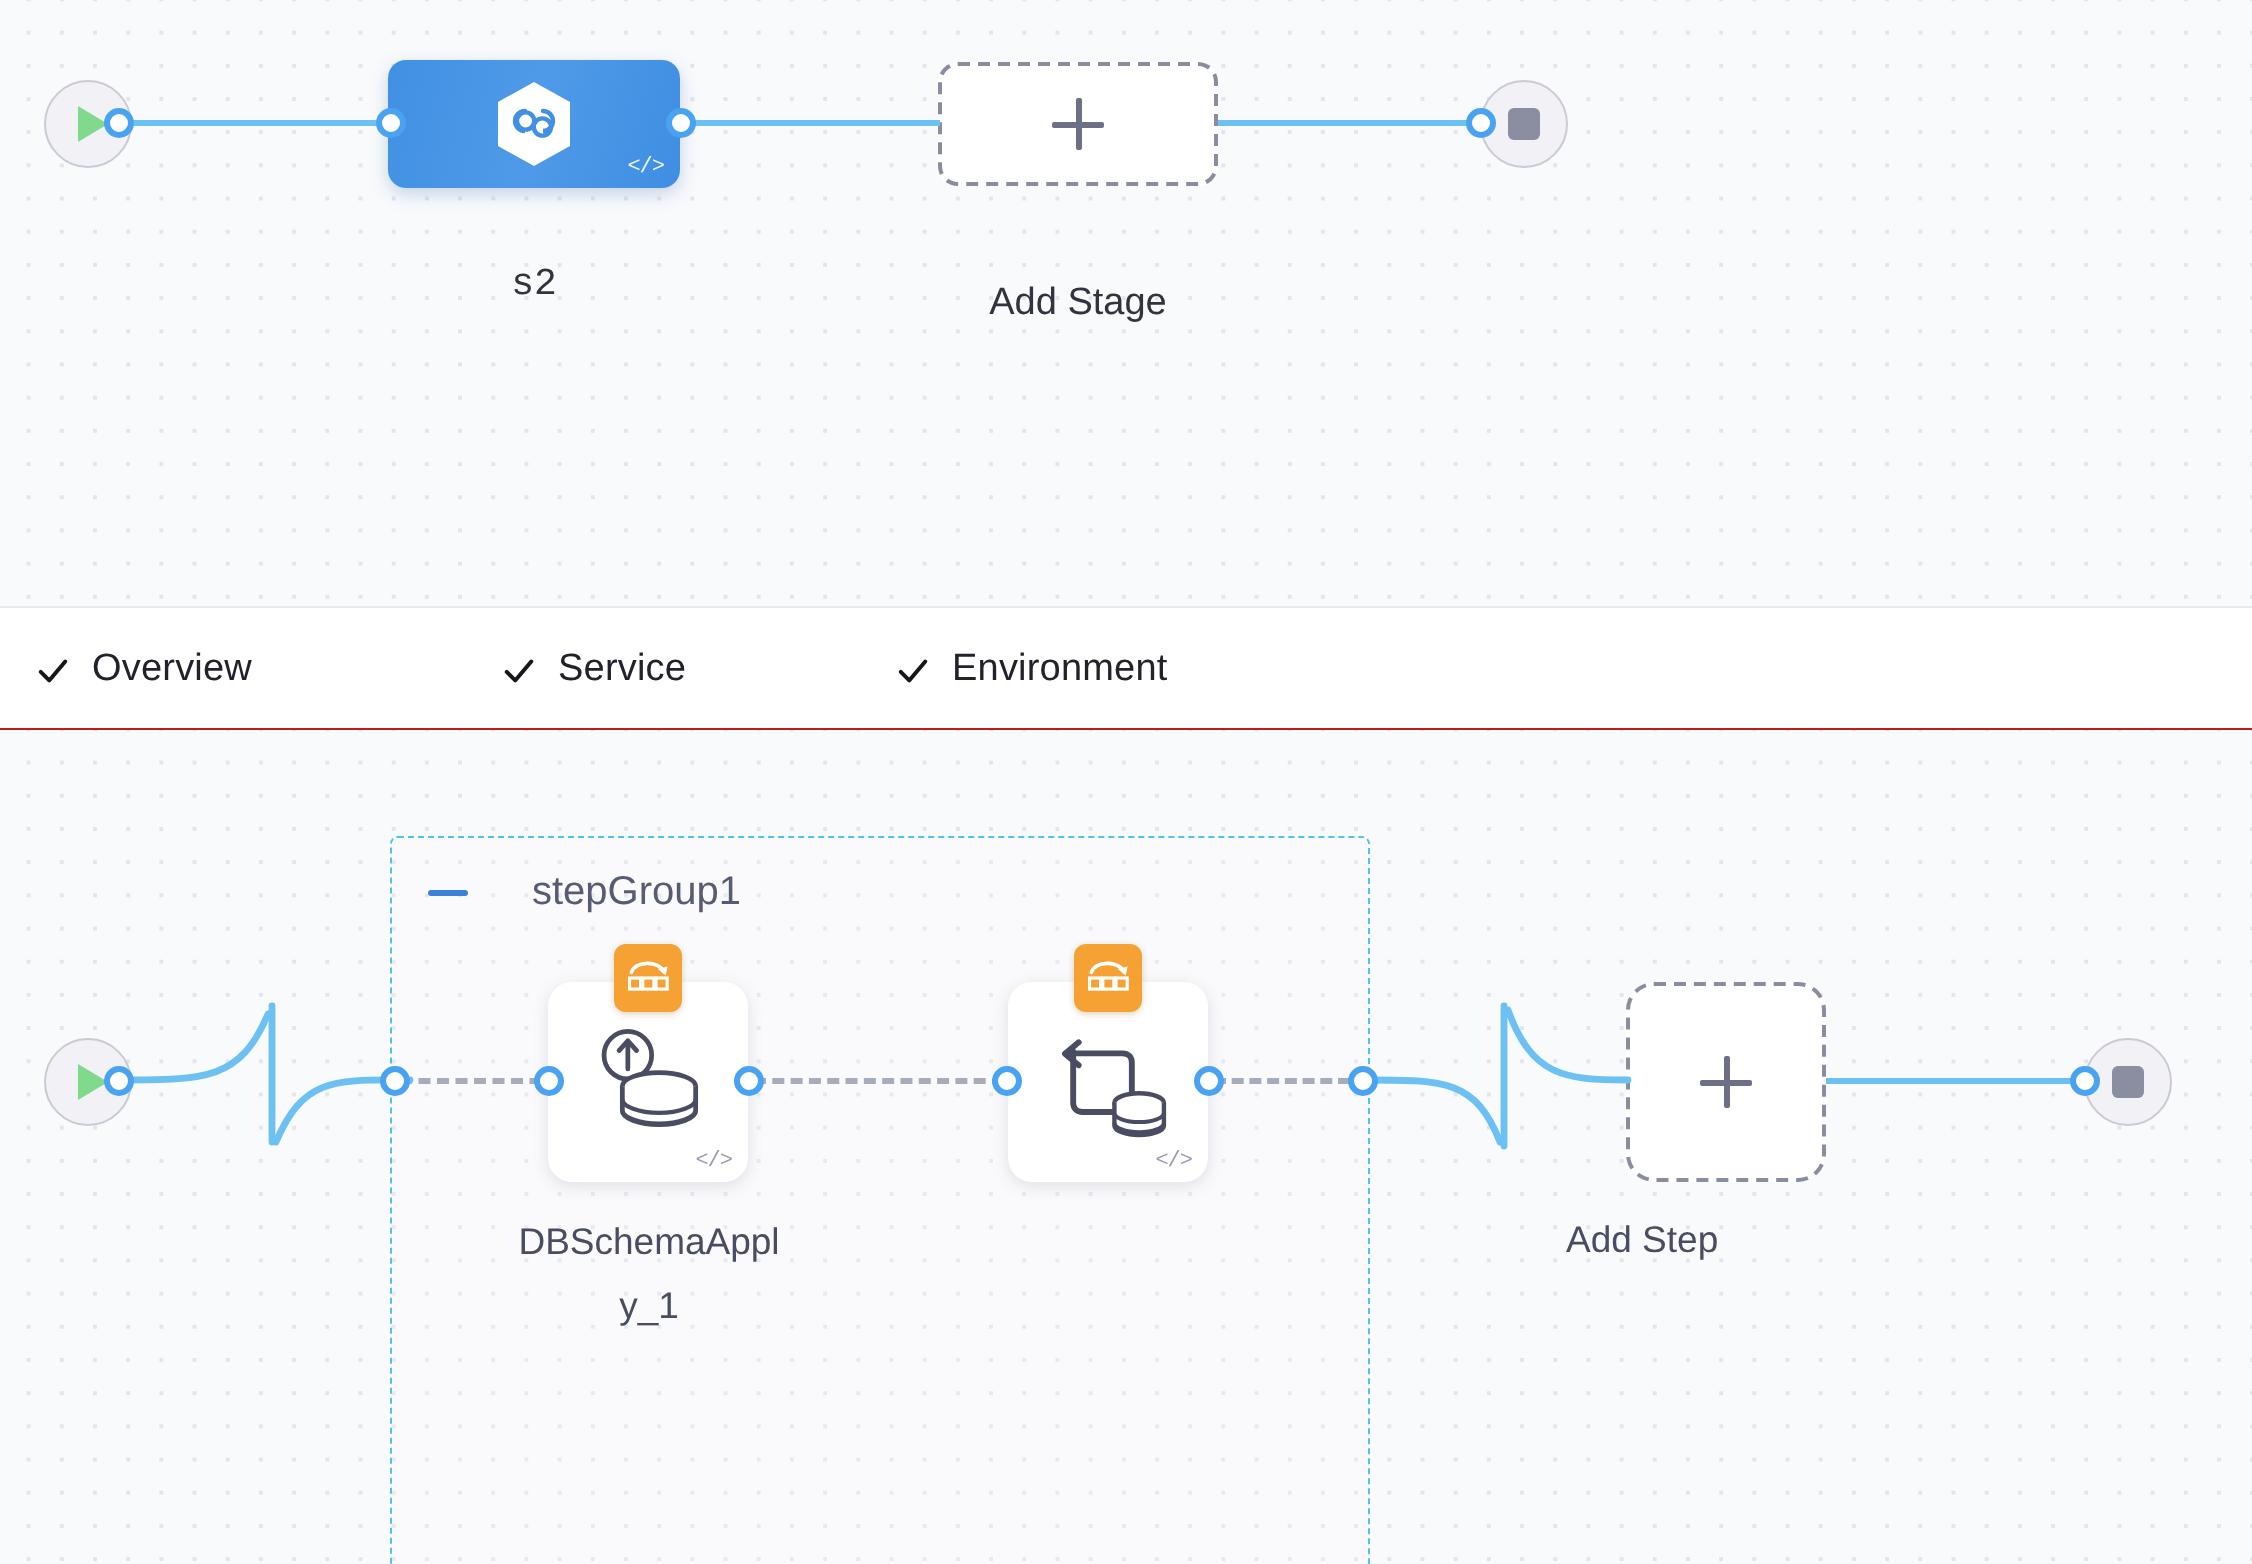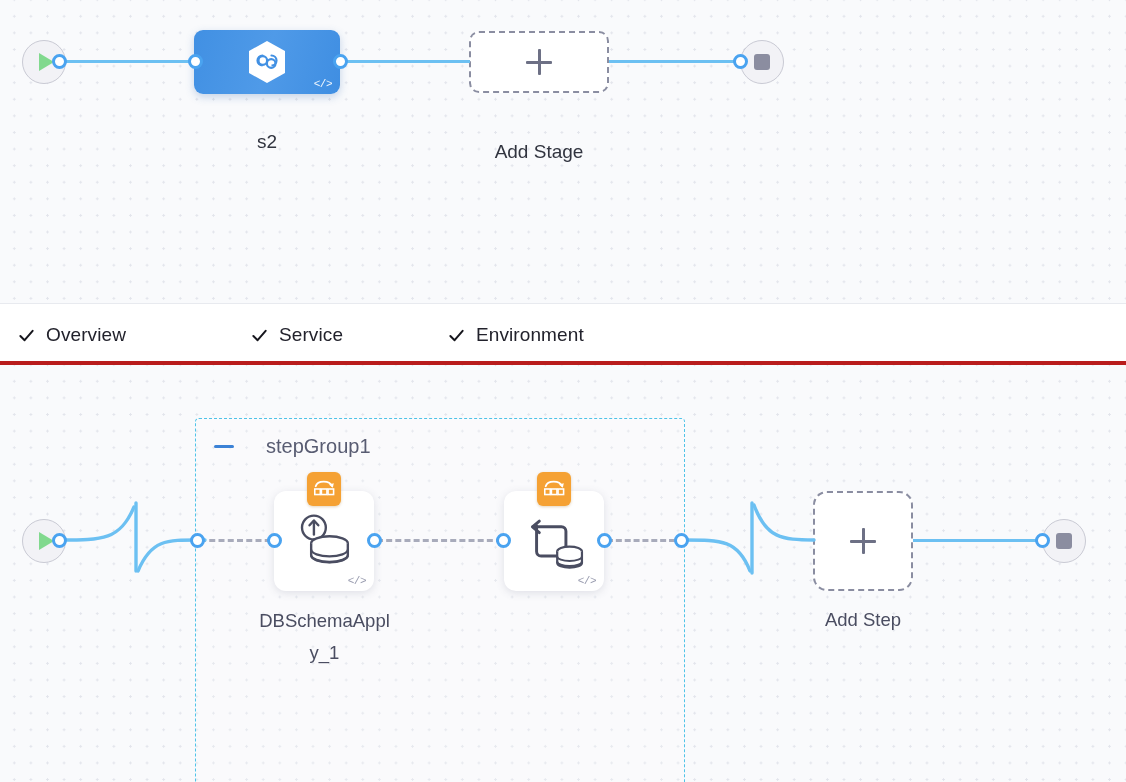--- a/index.html
+++ b/index.html
@@ -30,21 +30,21 @@
   .stage-pane  { top: 0;   height: 303px; }
   .step-pane   { top: 365px; height: 417px; }
 
   
   .tabbar {
     position: absolute;
     top: 303px; left: 0;
     width: 1126px; height: 62px;
     background: #ffffff;
     border-top: 1px solid #e8eaef;
-    border-bottom: 4px solid #b91c1c;
+    border-bottom: 1px solid #b91c1c;
   }
   .tab {
     position: absolute;
     top: 0;
     height: 62px;
     display: flex;
     align-items: center;
     gap: 11px;
     cursor: pointer;
     white-space: nowrap;
@@ -175,21 +175,21 @@
   .step-label {
     position: absolute;
     text-align: center;
     font-size: 18.5px;
     color: #4a4d61;
     line-height: 1.75;
     word-break: break-all;
   }
   .addstep-label {
     position: absolute;
-    text-align: center;
+    text-align: left;
     font-size: 18.5px;
     color: #4a4d61;
   }
 
   
   .step-group {
     position: absolute;
     border: 1.6px dashed #4fc3e8;
     border-radius: 4px;
     background: rgba(255,255,255,0.16);
@@ -265,21 +265,21 @@
         <path d="M22 2 L40 12 L40 34 L22 44 L4 34 L4 12 Z" fill="#ffffff"></path>
         <path d="M17.5 16.5 a5 5 0 1 0 0 10 a5 5 0 1 1 0 -10
                  M26.5 16.5 a5 5 0 1 1 0 10 a5 5 0 1 0 0 -10" fill="none" stroke="#4190e3" stroke-width="2.2" stroke-linecap="round"></path>
         <circle cx="17.8" cy="21.5" r="4.3" fill="none" stroke="#4190e3" stroke-width="2.2"></circle>
         <circle cx="26.2" cy="24.5" r="4.3" fill="none" stroke="#4190e3" stroke-width="2.2"></circle>
       </svg>
       <span class="code-tag">&lt;/&gt;</span>
     </div>
     <div class="dot" style="left:188px; top:54px;"></div>
     <div class="dot" style="left:333px; top:54px;"></div>
-    <div class="node-label" style="left:194px; top:132px; width:146px;">s2</div>
+    <div class="node-label" style="left:194px; top:132px; width:146px;font-family:Liberation Mono, monospace;">s2</div>
 
     <div class="link" style="left:343px; top:60px; width:127px;"></div>
 
     <div class="add-node add-stage-node" style="left:469px; top:31px;">
       <div class="plus"></div>
     </div>
     <div class="node-label" style="left:469px; top:142px; width:140px;">Add Stage</div>
 
     <div class="link" style="left:609px; top:60px; width:136px;"></div>
     <div class="dot" style="left:733px; top:54px;"></div>

